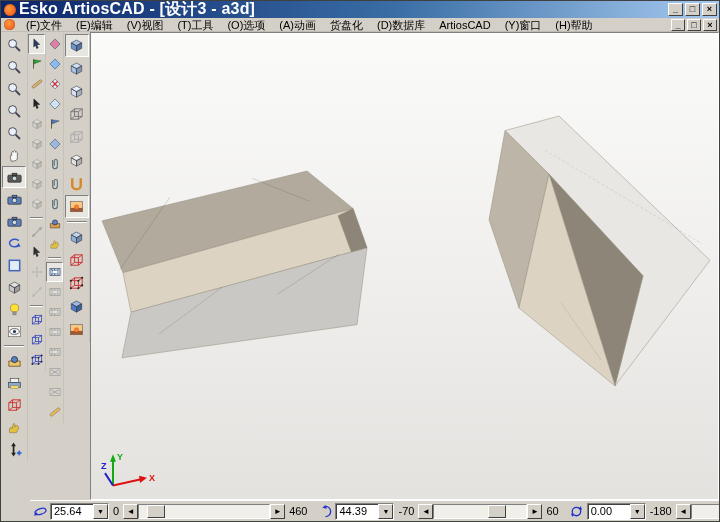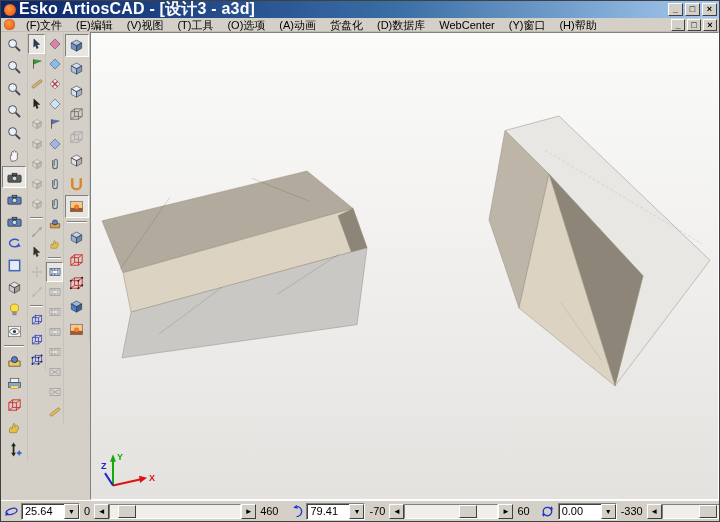--- a/index.html
+++ b/index.html
@@ -34,21 +34,21 @@
   .tcol1 .tb svg,.tcol4 .tb svg{width:17px;height:17px;}
   .tcol2 .tb svg,.tcol3 .tb svg{width:14px;height:14px;}
   .tb.pressed{border-color:#808080 #fff #fff #808080;background:#e8e6e1;}
   .tb.disabled{opacity:.42;filter:grayscale(.85);}
   .tsep{width:80%;height:2px;margin:3px 0;border-top:1px solid #808080;border-bottom:1px solid #fff;}
   .viewport{flex:1 1 auto;border:1px solid;border-color:#808080 #fff #fff #808080;
     background:linear-gradient(180deg,#fbfbfa 0%,#efeeec 55%,#e3e2df 100%);position:relative;min-width:0;}
   .viewport svg{position:absolute;left:0;top:0;width:100%;height:100%;}
   
   .rotbar{height:21px;flex:0 0 21px;display:flex;align-items:center;background:#d4d0c8;padding:0 2px;
-    border-top:1px solid #fff;}
+    border-top:1px solid #fff;margin-left:29px;}
   .rgroup{display:flex;align-items:center;margin-right:6px;}
   .ricon{width:16px;height:16px;display:flex;align-items:center;justify-content:center;margin-right:2px;}
   .combo{display:flex;align-items:center;height:17px;background:#fff;border:1px solid;
     border-color:#808080 #fff #fff #808080;box-shadow:inset 1px 1px 0 #404040;}
   .cval{width:42px;padding:0 3px;font-size:11px;text-align:left;}
   .cbtn{width:15px;height:15px;background:#d4d0c8;border:1px solid;border-color:#fff #404040 #404040 #fff;
     font-size:7px;line-height:13px;text-align:center;color:#000;}
   .rlabel{padding:0 4px;font-size:11px;white-space:nowrap;}
   .sbtn{width:15px;height:15px;background:#d4d0c8;border:1px solid;border-color:#fff #404040 #404040 #fff;
     font-size:8px;line-height:13px;text-align:center;flex:0 0 auto;}
@@ -80,21 +80,21 @@
     <span class="appicon small"></span>
     <span class="menuitems">
         <span class="mi">(F)文件</span>
         <span class="mi">(E)编辑</span>
         <span class="mi">(V)视图</span>
         <span class="mi">(T)工具</span>
         <span class="mi">(O)选项</span>
         <span class="mi">(A)动画</span>
         <span class="mi">货盘化</span>
         <span class="mi">(D)数据库</span>
-        <span class="mi">WebCenter</span>
+        <span class="mi">ArtiosCAD</span>
         <span class="mi">(Y)窗口</span>
         <span class="mi">(H)帮助</span>
       </span>
     <span class="wbtns mdibtns">
         <span class="wbtn">_</span>
         <span class="wbtn">□</span>
         <span class="wbtn">×</span>
       </span>
   </div>
 
@@ -931,21 +931,21 @@
       <span class="rlabel">460</span>
     </div>
     <div class="rgroup">
       <span class="ricon">
         <svg viewBox="0 0 16 16" width="15" height="15">
             <path d="M8 2.5 a5 5 0 0 1 0 11" fill="none" stroke="#2233cc" stroke-width="1.4"></path>
             <polygon points="8,1 4.5,4 9.5,5" fill="#2233cc"></polygon>
           </svg>
       </span>
       <span class="combo">
-        <span class="cval">79.41</span>
+        <span class="cval">44.39</span>
         <span class="cbtn">▼</span>
       </span>
       <span class="rlabel">-70</span>
       <span class="sbtn">◄</span>
       <span class="track t2">
           <span class="thumb" style="left: 54px;"></span>
         </span>
       <span class="sbtn">►</span>
       <span class="rlabel">60</span>
     </div>
@@ -954,21 +954,21 @@
         <svg viewBox="0 0 16 16" width="15" height="15">
             <path d="M3.5 8 a4.5 4.5 0 0 1 9 0 M12.5 8 a4.5 4.5 0 0 1 -9 0" fill="none" stroke="#2233cc" stroke-width="1.4"></path>
             <polygon points="12.5,2.5 10,5 14,6" fill="#2233cc"></polygon>
             <polygon points="3.5,13.5 6,11 2,10" fill="#2233cc"></polygon>
           </svg>
       </span>
       <span class="combo">
         <span class="cval">0.00</span>
         <span class="cbtn">▼</span>
       </span>
-      <span class="rlabel">-330</span>
+      <span class="rlabel">-180</span>
       <span class="sbtn">◄</span>
       <span class="track t3">
           <span class="thumb" style="left: 36px;"></span>
         </span>
 
     </div>
   </div>
 
 
 </div>

